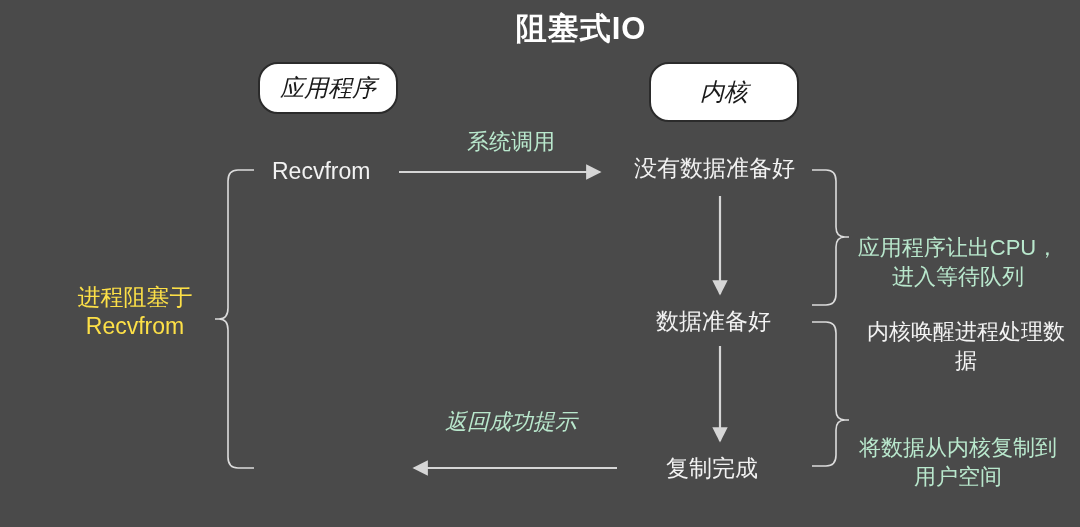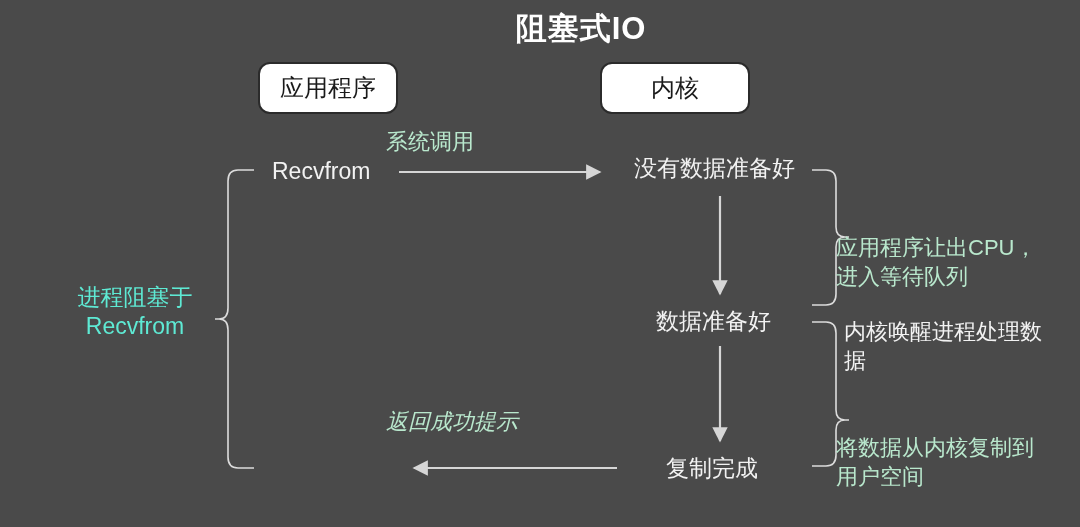--- a/index.html
+++ b/index.html
@@ -30,30 +30,31 @@
     font-weight: bold;
     letter-spacing: 1px;
     margin-left: 41px;
   }
 
   
   .role-box {
     position: absolute;
     background: #ffffff;
     border: 2px solid #2b2b2b;
-    border-radius: 12px;
+    border-radius: 20px;
     color: #1a1a1a;
     font-size: 24px;
     display: flex;
     align-items: center;
     justify-content: center;
     box-sizing: border-box;
+    font-style: italic;
   }
   .role-box.app    { left: 258px; top: 62px; width: 140px; height: 52px; }
-  .role-box.kernel { left: 600px; top: 62px; width: 150px; height: 52px; }
+  .role-box.kernel { left: 649px; top: 62px; width: 150px; height: 60px; }
 
   
   .node {
     position: absolute;
     color: #f2f2f2;
     font-size: 23px;
     white-space: nowrap;
     line-height: 1.18;
   }
 
@@ -62,30 +63,30 @@
   .node-dataready  { left: 656px; top: 308px; }
   .node-copydone   { left: 666px; top: 455px; }
   .node-handle     { left: 262px; top: 455px; }
 
   .left-label {
     position: absolute;
     left: 135px;
     top: 283px;
     transform: translateX(-50%);
     text-align: center;
-    color: #5eead4;
+    color: #fde047;
     font-size: 23px;
     line-height: 1.26;
     white-space: nowrap;
   }
 
   
   .ann {
     position: absolute;
-    text-align: left;
+    text-align: center;
     font-size: 22px;
     line-height: 1.3;
     white-space: nowrap;
   }
   .ann.green { color: #b9e8cd; }
   .ann.white { color: #f2f2f2; }
 
   .ann-syscall  { left: 386px; top: 128px; width: 250px; }
   .ann-return   { left: 386px; top: 408px; width: 250px; font-style: italic; }
   .ann-cpu      { left: 836px; top: 234px; width: 244px; }

